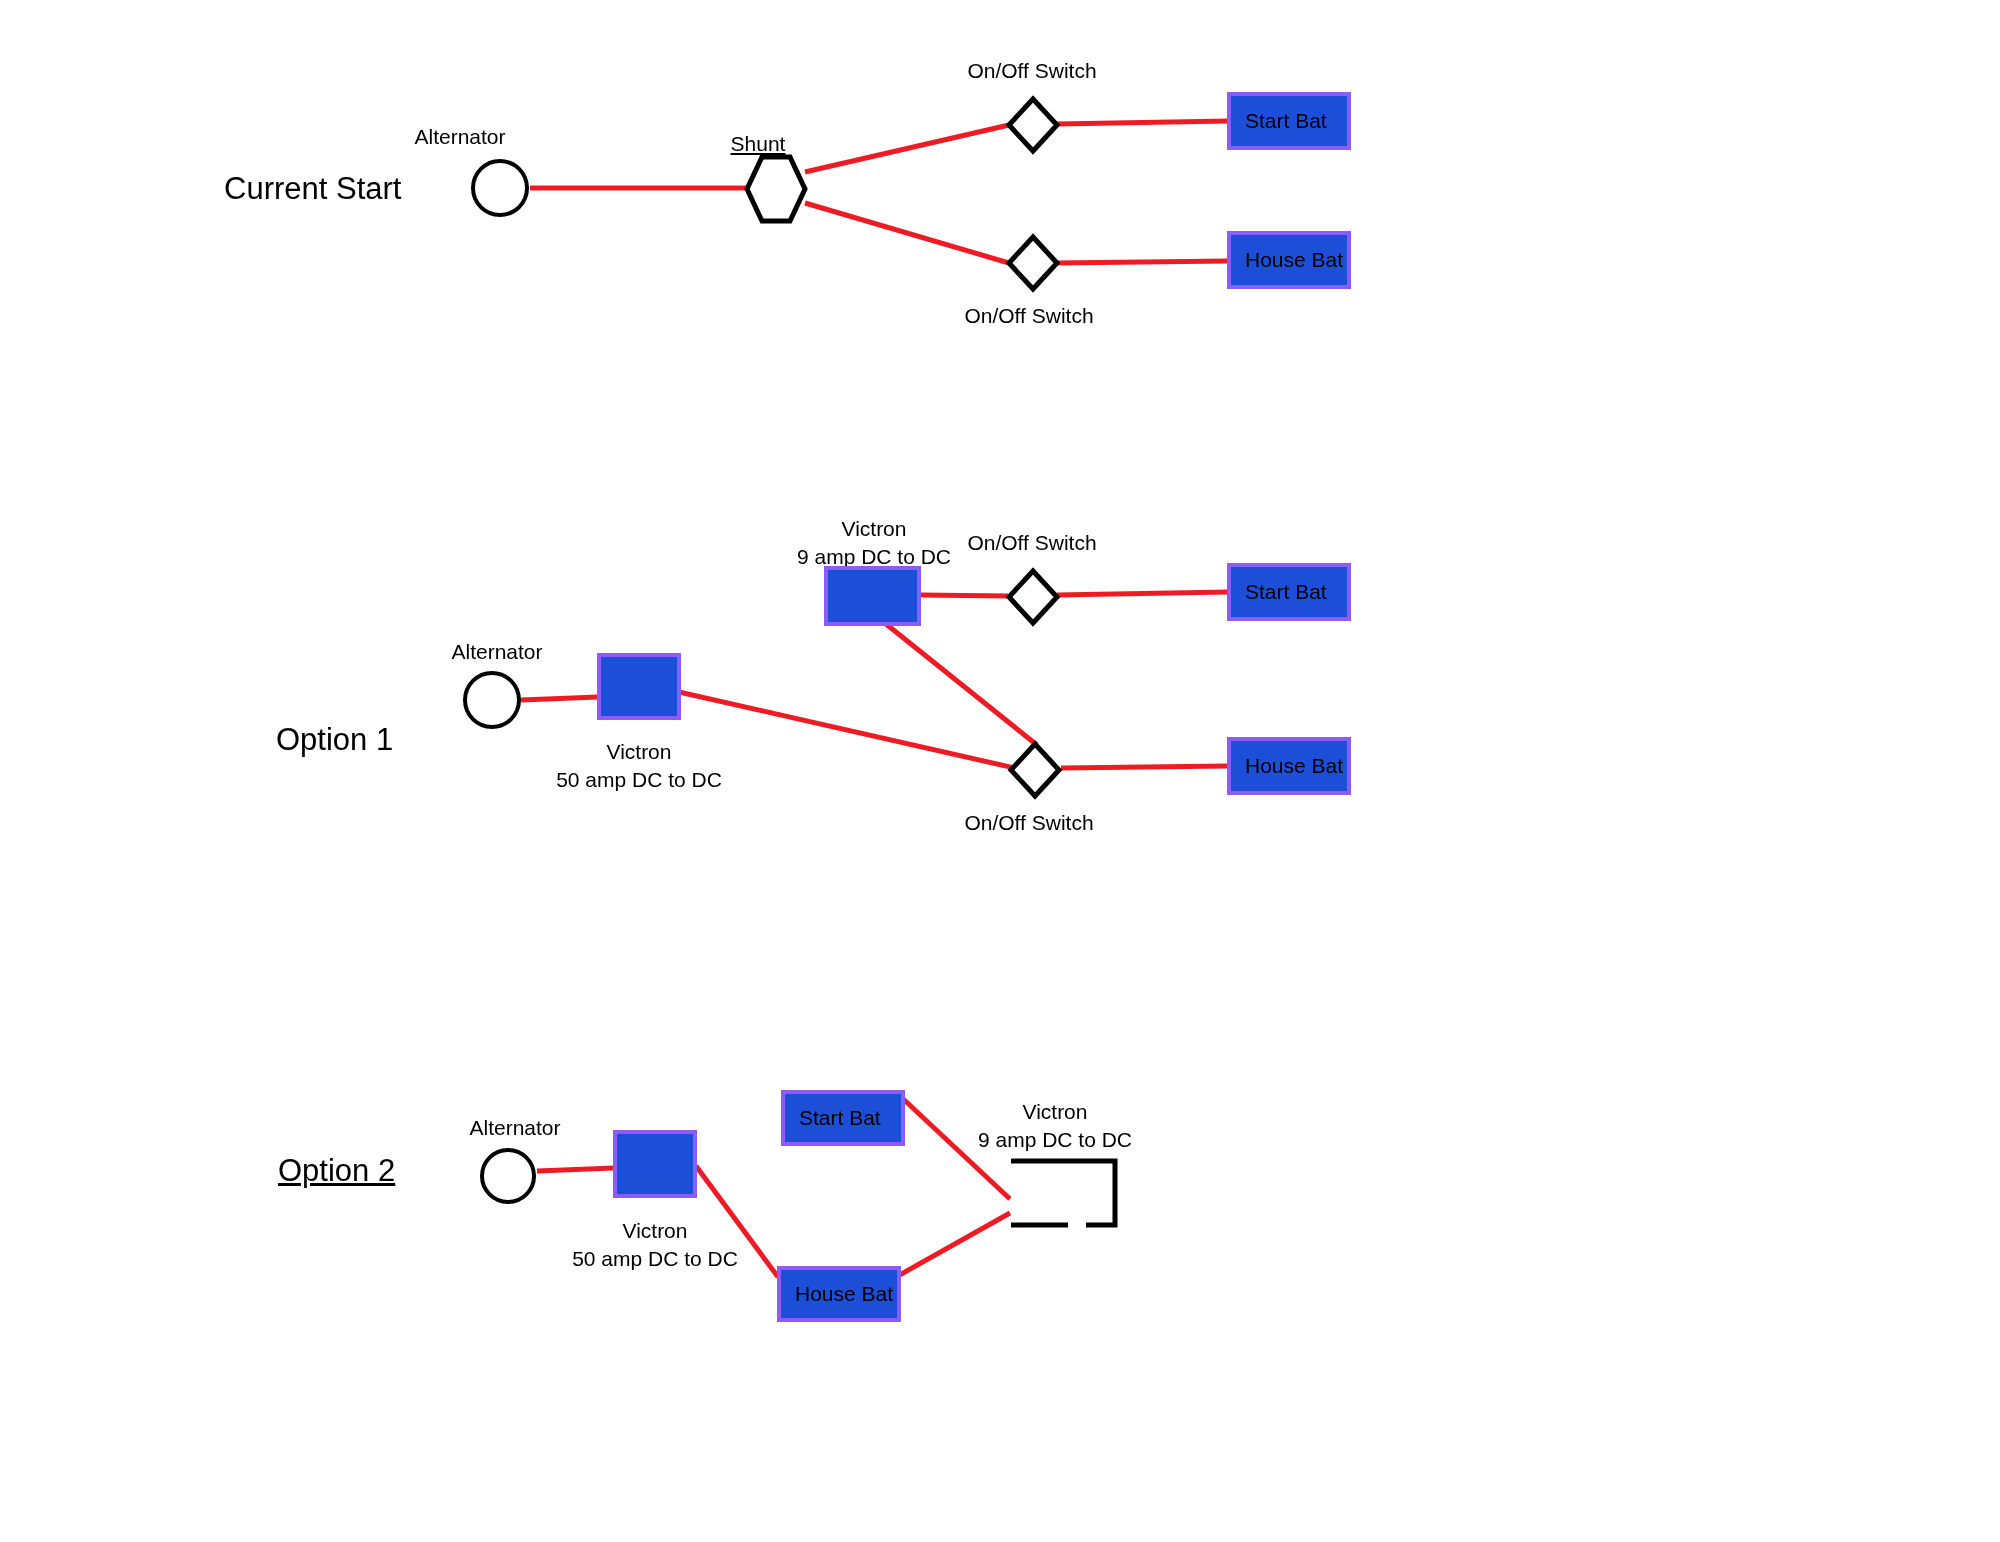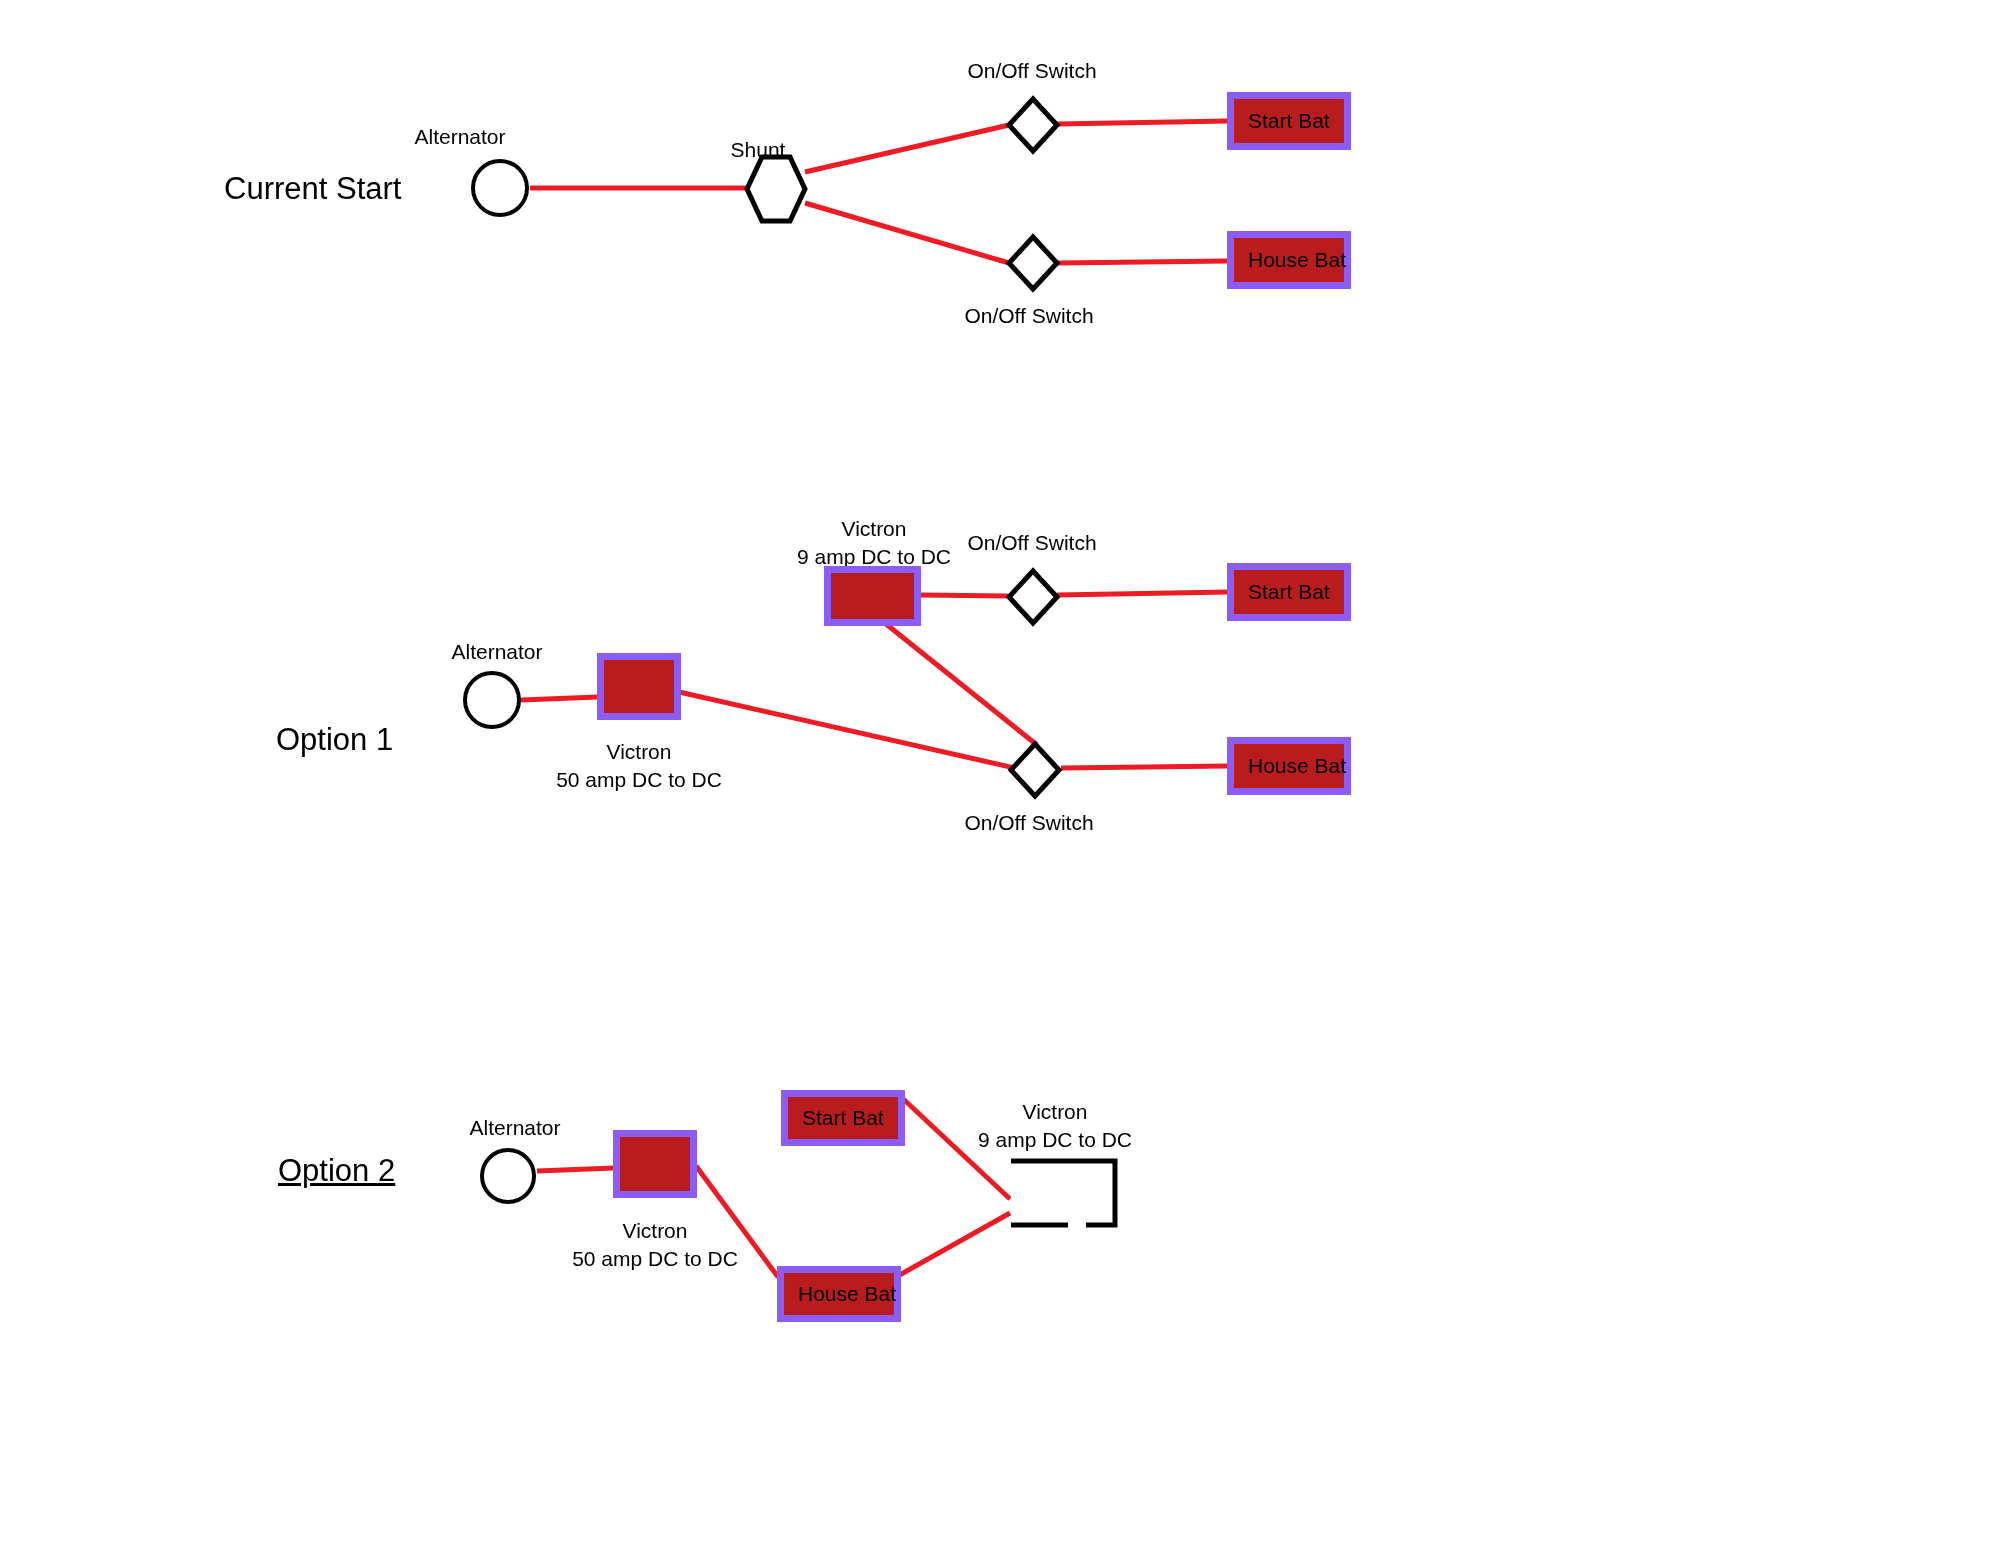--- a/index.html
+++ b/index.html
@@ -26,22 +26,22 @@
     top: 0;
     width: 2000px;
     height: 1542px;
     pointer-events: none;
   }
   .node {
     position: absolute;
     box-sizing: border-box;
   }
   .box {
-    border: 7px solid #8b5cf6;
-    background: #b91c1c;
+    border: 4px solid #8b5cf6;
+    background: #1d4ed8;
   }
   .box-label {
     position: absolute;
     left: 14px;
     top: 50%;
     transform: translateY(-50%);
     font-size: 21px;
     line-height: 1.1;
     white-space: nowrap;
     color: #000;
@@ -110,21 +110,21 @@
       <line x1="1010" y1="1199" x2="900" y2="1096"></line>
     </g>
   </svg>
 
   <div class="section-title" style="left:224px; top:170px;">Current Start</div>
 
   <div class="caption" style="left:460px; top:123px; width:120px; margin-left:-60px;">Alternator</div>
 
   <div class="node circle" style="left:471px; top:159px; width:58px; height:58px;"></div>
 
-  <div class="caption" style="left:758px; top:136px; width:120px; margin-left:-60px;">Shunt</div>
+  <div class="caption" style="left:758px; top:130px; width:120px; margin-left:-60px;text-decoration:underline;">Shunt</div>
 
   <svg class="shape-svg" style="left:744px; top:154px;" width="64" height="70" viewBox="0 0 64 70">
     <polygon points="18,3 46,3 61,35 46,67 18,67 3,35" fill="#ffffff" stroke="#000000" stroke-width="5"></polygon>
   </svg>
 
   <div class="caption" style="left:1032px; top:57px; width:220px; margin-left:-110px;">On/Off Switch</div>
 
   <svg class="shape-svg" style="left:1006px; top:96px;" width="54" height="58" viewBox="0 0 54 58">
     <polygon points="27,3 51,29 27,55 3,29" fill="#ffffff" stroke="#000000" stroke-width="5"></polygon>
   </svg>

